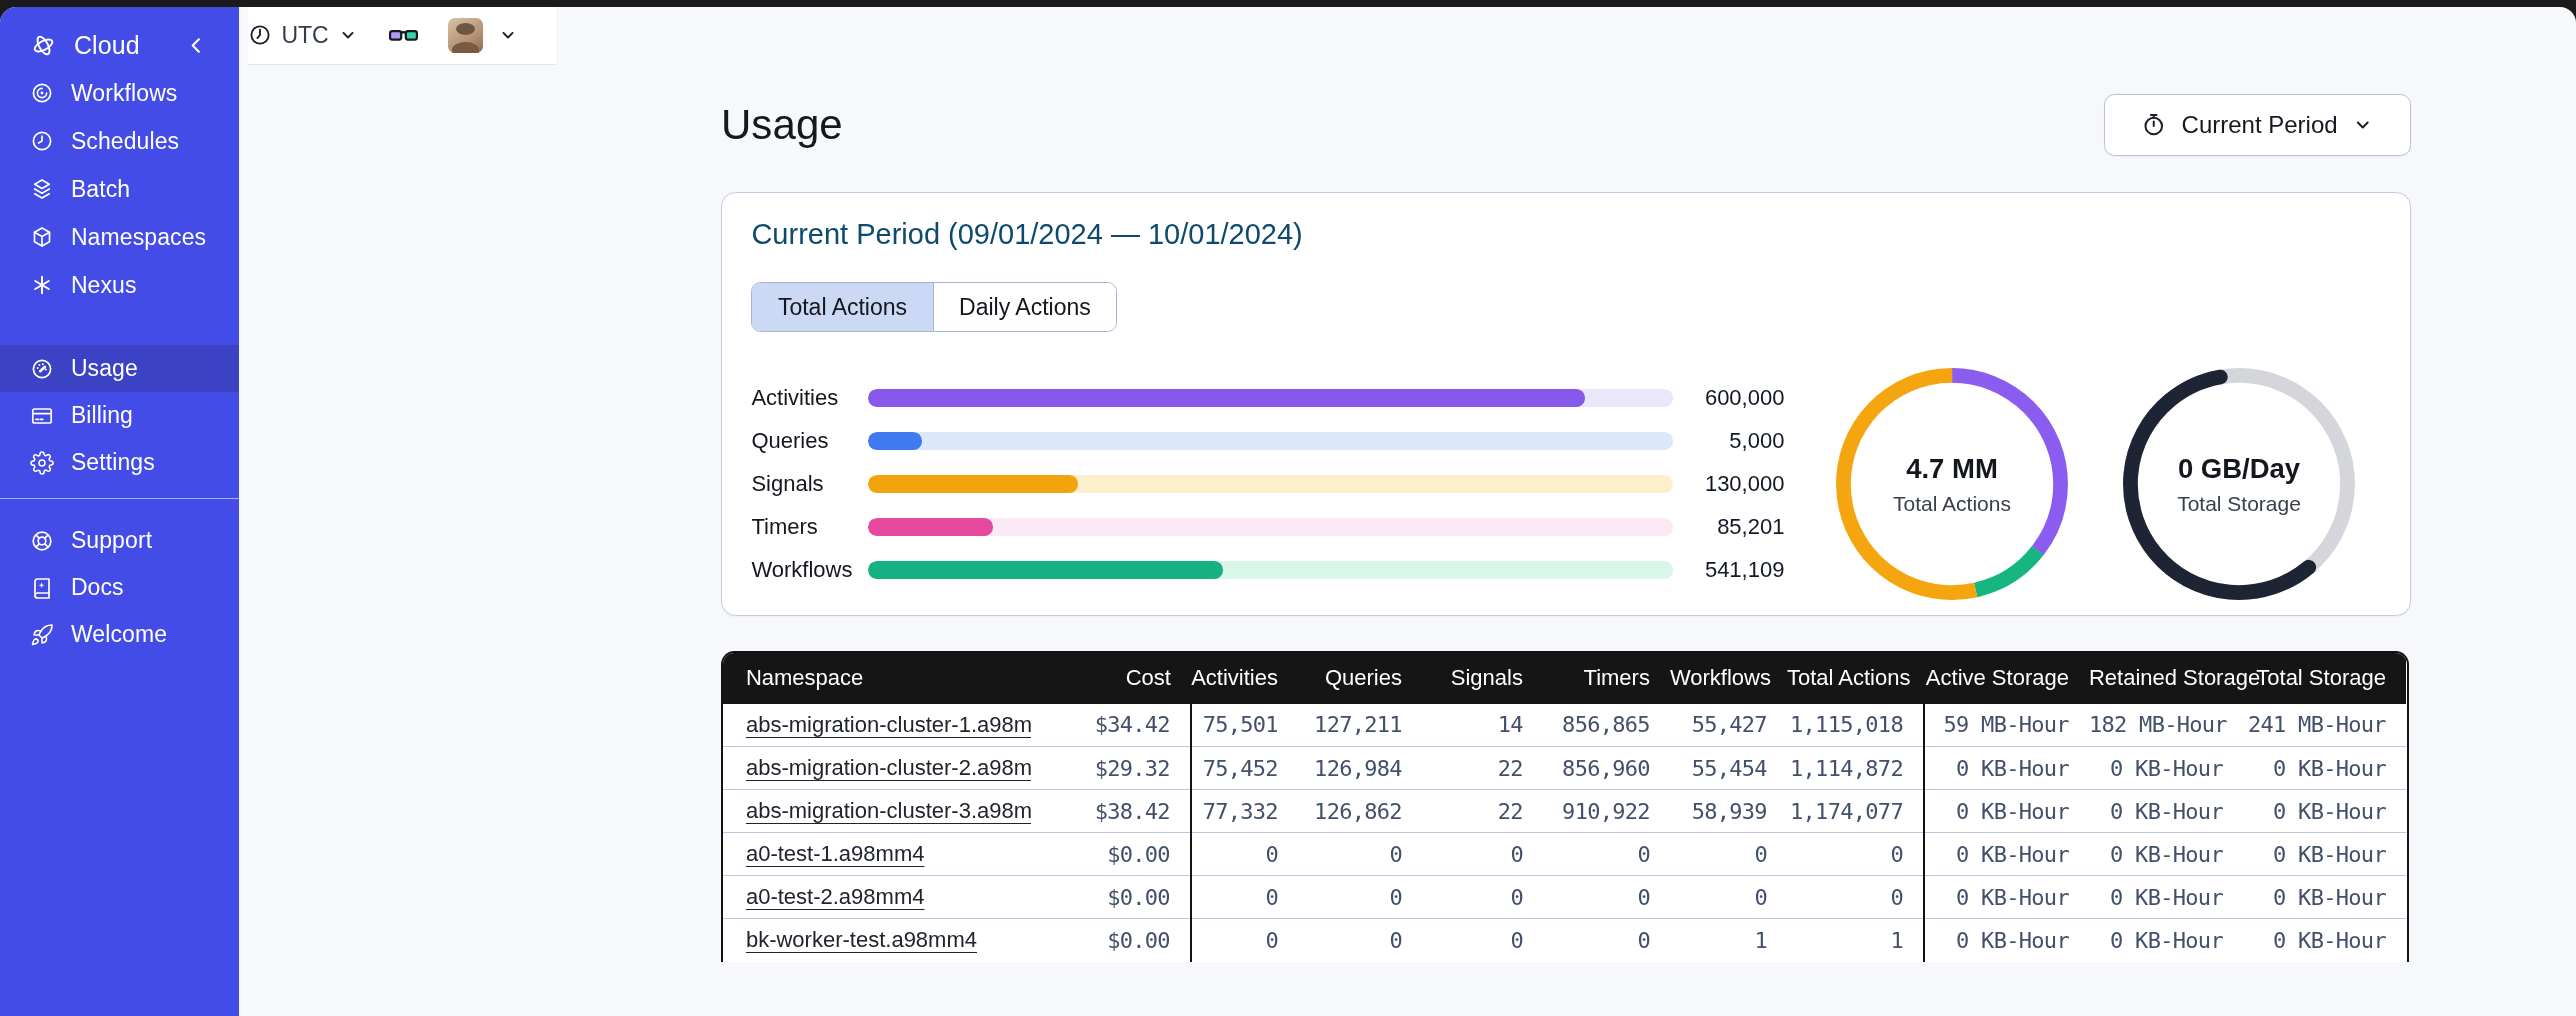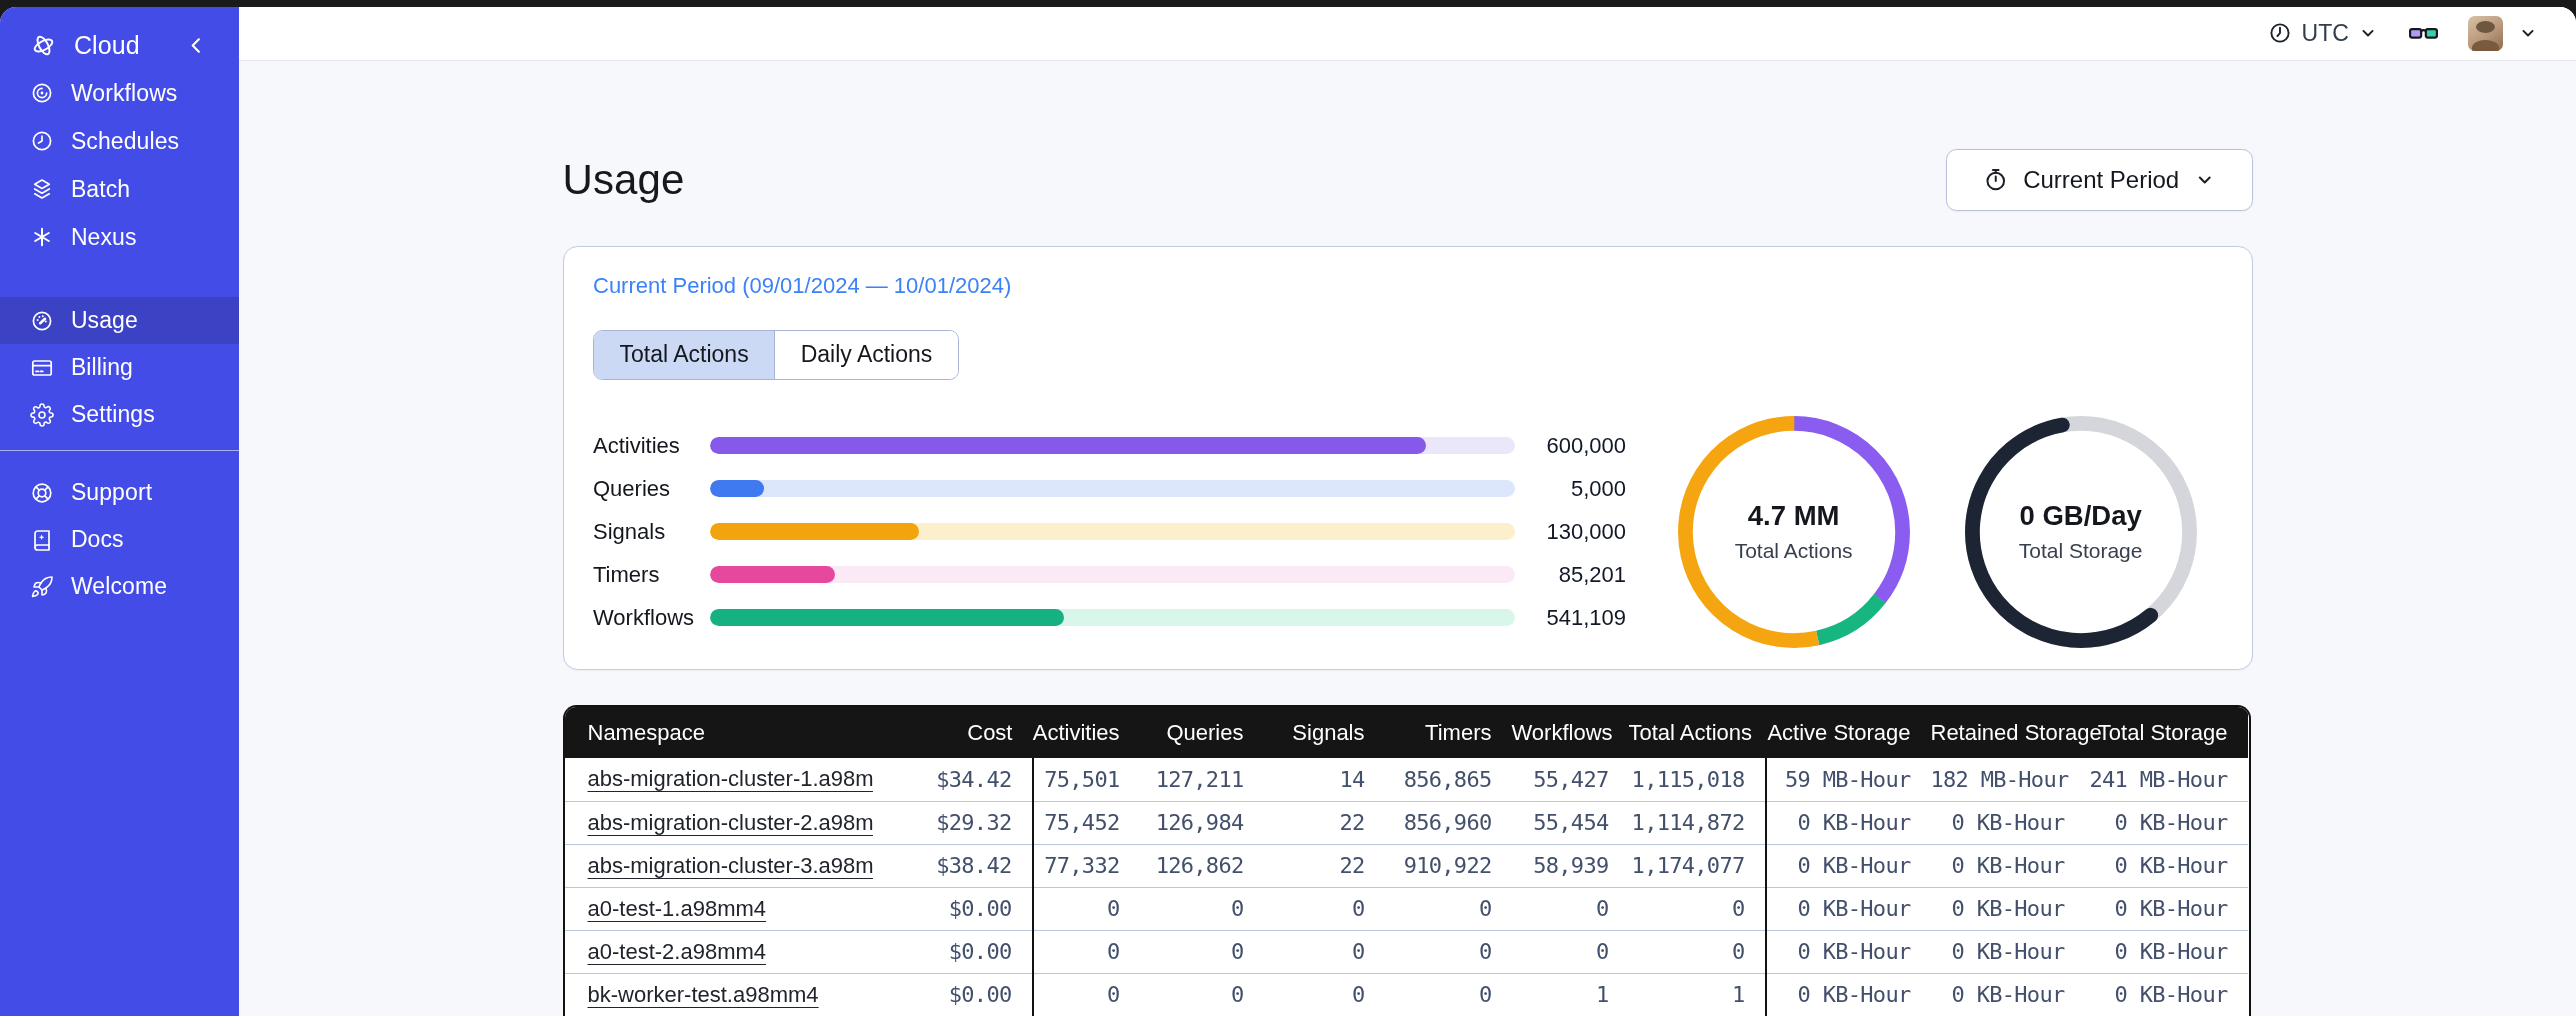--- a/index.html
+++ b/index.html
@@ -22,21 +22,21 @@
   .nav-label { font-size:23px; font-weight:400; letter-spacing:0.1px; }
   .nav-group-account { margin-top:36px; }
   .nav-group-account .nav-item { height:47px; }
   .nav-item.active { background:#3c42c4; font-weight:500; }
   .side-divider { height:1.3px; background:rgba(255,255,255,.55); margin-top:12px; }
   .nav-group-footer { margin-top:18px; }
   .nav-group-footer .nav-item { height:47px;align-items:center; }
   svg.line { fill:none; stroke:#fff; stroke-width:1.7; stroke-linecap:round; stroke-linejoin:round; }
 
   
-  .main { flex:1; display:flex; flex-direction:column; min-width:0; }
+  .main { flex:1; display:flex; flex-direction:row; min-width:0;margin-left:9px; }
   .topbar { height:58px; background:#fff; border-bottom:1.3px solid #e3e6ec;
             display:flex; align-items:center; justify-content:flex-end; padding-right:38px; gap:29.5px; }
   .tz { display:flex; align-items:center; gap:9.4px; cursor:pointer; }
   .tz-label { font-size:23px; color:#333c4d; }
   .dark-line { fill:none; stroke:#1c2128; stroke-width:1.9; stroke-linecap:round; stroke-linejoin:round; }
   .avatar-wrap { display:flex; align-items:center; gap:14.8px; }
   .avatar { width:35px; height:35px; border-radius:6.7px; overflow:hidden;
             background:linear-gradient(145deg,#d8c3a5 0%,#b9977a 55%,#8d6b4f 100%); position:relative; }
   .avatar::after { content:""; position:absolute; left:8px; top:5.4px; width:19px; height:12px;
                    border-radius:50%; background:#6e5741; }
@@ -48,21 +48,21 @@
   .page-head { display:flex; align-items:center; justify-content:space-between; height:63px; }
   .page-title { font-size:42px; font-weight:500; color:#15181e; letter-spacing:0.1px; }
   .period-btn { display:flex; align-items:center; gap:14.8px; height:62px; padding:0 36px;
                 background:#fff; border:1.3px solid #b9c2d8; border-radius:10.7px; cursor:pointer;
                 box-shadow:0 0.7px 2px rgba(16,24,40,.05); }
   .period-btn .p-label { font-size:24px; font-weight:500; color:#15181e; }
 
   
   .card { margin-top:35px; background:#fff; border:1.3px solid #c3cbdf; border-radius:14.8px;
           padding:25.5px 29.5px 29.5px 29.5px; height:424px; box-shadow:0 0.7px 2px rgba(16,24,40,.04); }
-  .card-title { font-size:22px; font-weight:500; color:#3b82f6; }
+  .card-title { font-size:29px; font-weight:500; color:#0c4a6e; }
   .tab-group { display:inline-flex; margin-top:31px; border:1.3px solid #a9b4d4; border-radius:9.4px;
                overflow:hidden; background:#fff; }
   .tab { height:48px; display:flex; align-items:center; padding:0 25.5px; font-size:23px;
          font-weight:500; color:#14171d; cursor:pointer; background:#fff; }
   .tab.selected { background:#ccd9f5; border-right:1.3px solid #a9b4d4; }
 
   .chart-row { display:flex; align-items:center; margin-top:28px; }
   .bars { width:1033px; flex:0 0 1033px; }
   .bar-row { display:flex; align-items:center; height:43px; }
   .bar-label { width:117px; flex:0 0 117px; font-size:22px; color:#14171d; }
@@ -140,20 +140,29 @@
           <svg class="line" viewBox="0 0 24 24" width="24" height="24">
             <path d="M12 3 4.7 7.2 12 11.4l7.3-4.2Z"></path>
               <path d="m4.7 12 7.3 4.2 7.3-4.2"></path>
               <path d="m4.7 16.8 7.3 4.2 7.3-4.2"></path>
           </svg>
         </span>
         <span class="nav-label">Batch</span>
       </div>
       <div class="nav-item">
         <span class="nav-icon">
+          <svg class="line" viewBox="0 0 24 24" width="24" height="24">
+            <path d="M12 3 4.5 7.3v9.4L12 21l7.5-4.3V7.3Z"></path>
+              <path d="M4.5 7.3 12 11.6l7.5-4.3M12 11.6V21"></path>
+          </svg>
+        </span>
+        <span class="nav-label">Namespaces</span>
+      </div>
+      <div class="nav-item">
+        <span class="nav-icon">
           <svg class="line" viewBox="0 0 24 24" width="24" height="24" style="stroke-width:2">
             <path d="M12 3.8v16.4M5.2 8 18.8 16M18.8 8 5.2 16"></path>
           </svg>
         </span>
         <span class="nav-label">Nexus</span>
       </div>
     </div>
 
     <div class="nav-group-account">
       <div class="nav-item active">

